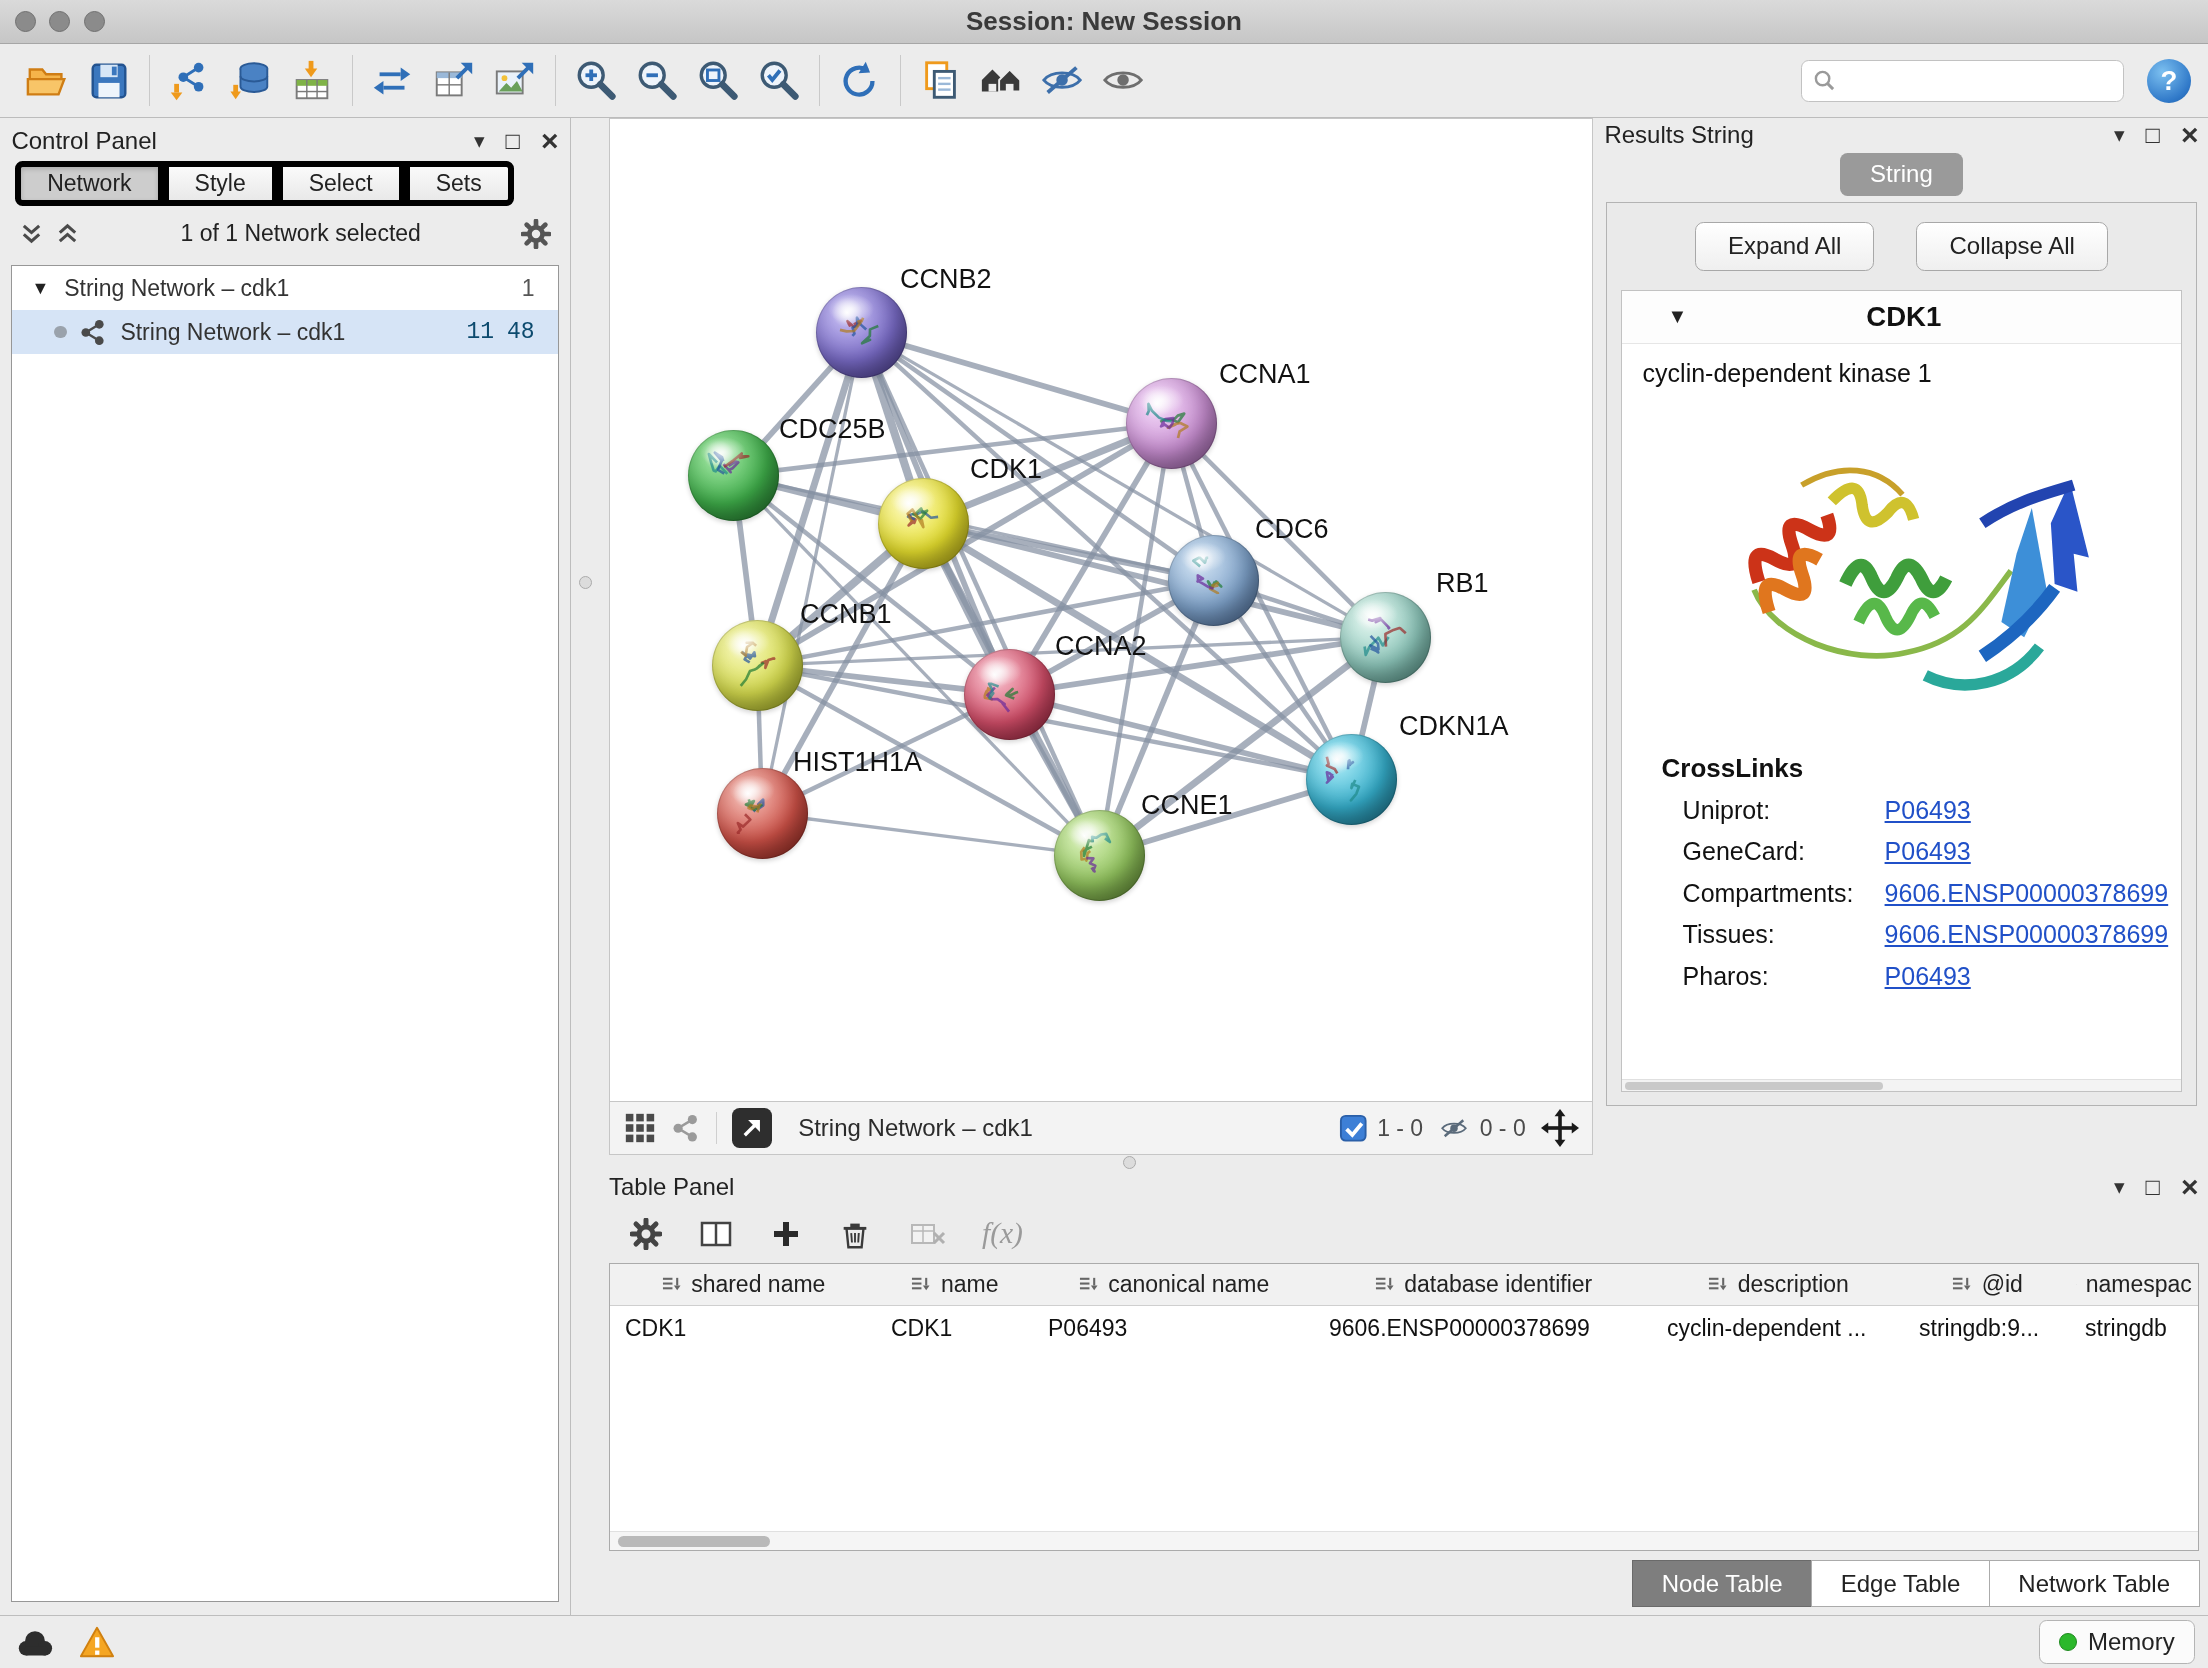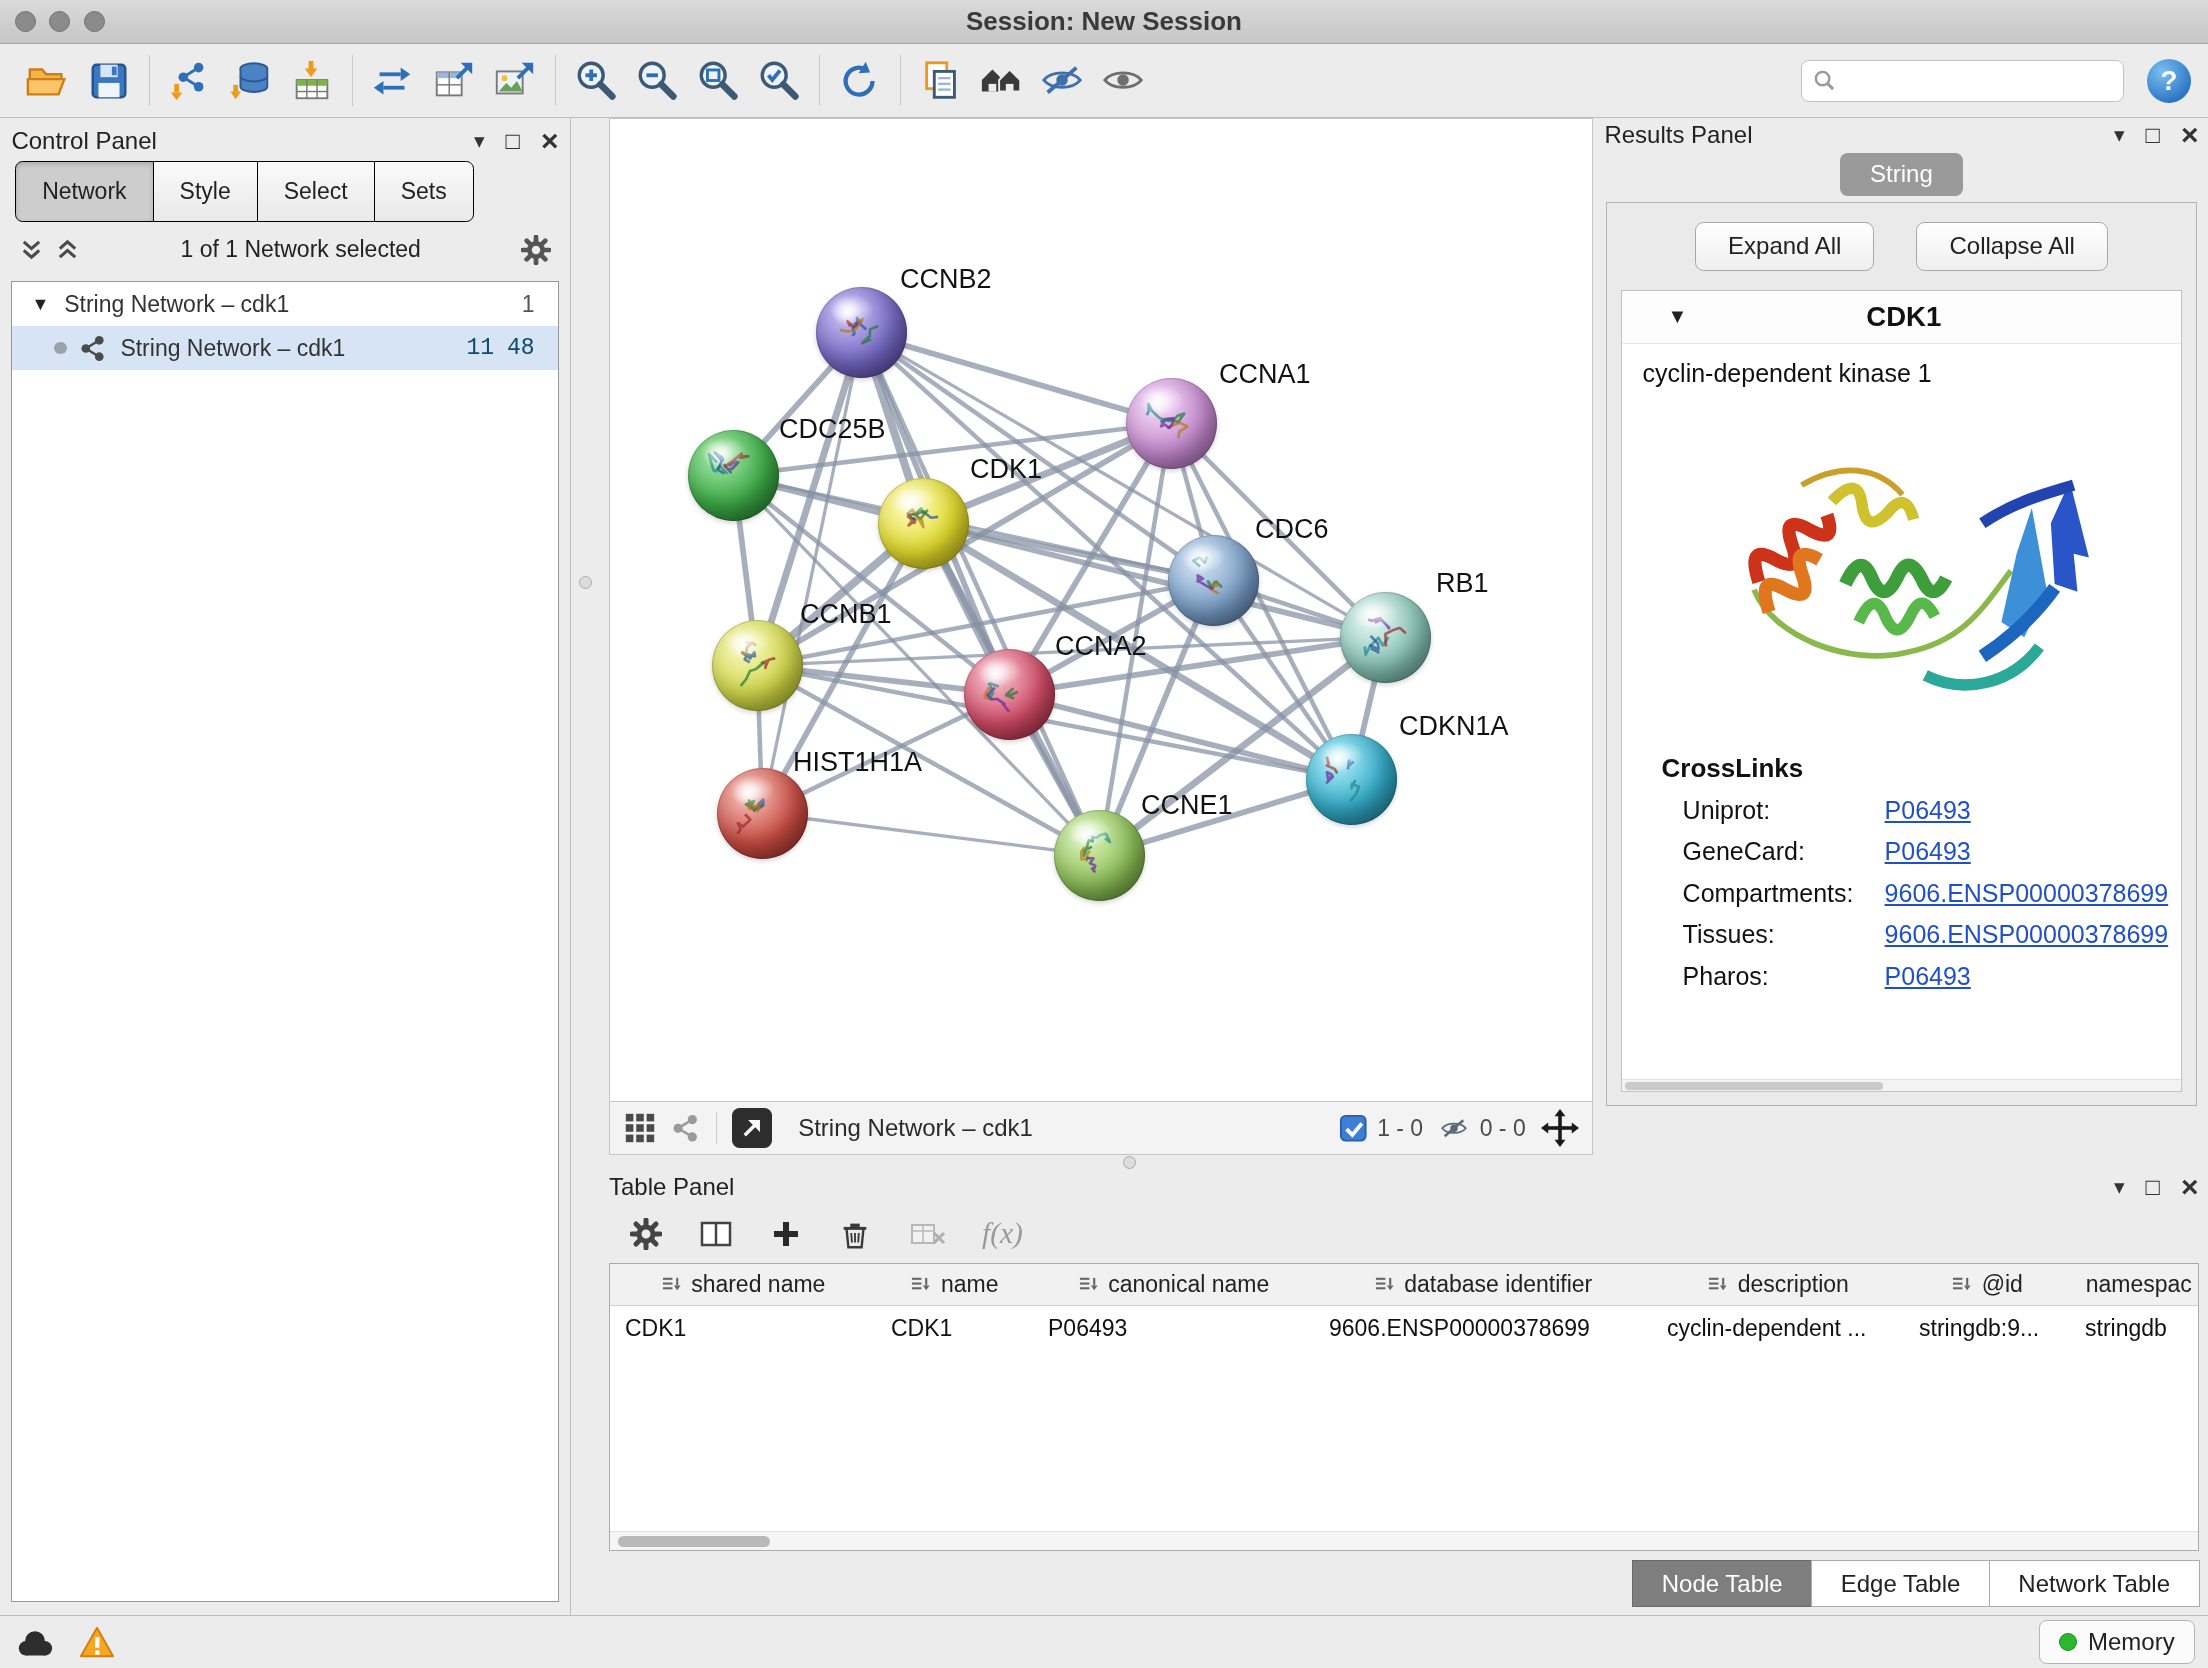--- a/index.html
+++ b/index.html
@@ -30,21 +30,21 @@
   
   .control-panel{flex:0 0 571px;width:571px;border-right:1px solid #bdbdbd;background:#ececec;
     display:flex;flex-direction:column;padding:5.7px 11.4px 13.3px 11.4px;}
   .panel-head{height:34px;flex:0 0 34px;display:flex;align-items:center;}
   .panel-title{font-size:24px;color:#222;}
   .panel-controls{margin-left:auto;display:flex;align-items:center;gap:21px;color:#333;}
   .pc-float{font-size:21px;}
   .pc-box{font-size:24px;}
   .pc-close{font-size:30px;font-weight:bold;line-height:1;}
   .cp-tabs{display:flex;margin:3.8px 0 0 3.8px;}
-  .cp-tab{padding:16px 26px;font-size:23px;background:linear-gradient(#fafafa,#e9e9e9);border:1px solid #000000;margin-right:-1px;color:#222;}
+  .cp-tab{padding:3px 26px;font-size:23px;background:linear-gradient(#fafafa,#e9e9e9);border:6px solid #000000;margin-right:-1px;color:#222;}
   .cp-tab:first-child{border-radius:7.6px 0 0 7.6px;}
   .cp-tab:last-child{border-radius:0 7.6px 7.6px 0;}
   .cp-tab.selected{background:#cdcdcd;box-shadow:inset 0 1.9px 4.8px rgba(0,0,0,.18);}
   .cp-toolrow{height:55px;flex:0 0 55px;display:flex;align-items:center;gap:11.4px;padding:0 7.6px;}
   .cp-status{flex:1;text-align:center;font-size:23px;color:#222;}
   .iconbtn{border:none;background:transparent;padding:0;display:flex;align-items:center;justify-content:center;}
   .tree-box{flex:1;background:#fff;border:1px solid #979797;margin-top:3.8px;overflow:hidden;}
   .tree-row{height:44px;display:flex;align-items:center;font-size:23px;color:#333;padding:0 23px 0 19px;}
   .tree-caret{font-size:18px;color:#222;margin-right:15px;}
   .tree-row .count{margin-left:auto;color:#555;}
@@ -577,21 +577,21 @@
                 <path d="M21 42 l-6 -8 h12 z" fill="#1a1a1a"></path>
                 <path d="M0 21 l8 -6 v12 z" fill="#1a1a1a"></path>
                 <path d="M42 21 l-8 -6 v12 z" fill="#1a1a1a"></path>
               </svg>
             </button>
           </div>
         </div>
 
         <div class="results-panel">
           <div class="panel-head">
-            <span class="panel-title">Results Panel</span>
+            <span class="panel-title">Results String</span>
             <span class="panel-controls">
               <span class="pc-float">▾</span>
               <span class="pc-box">□</span>
               <span class="pc-close">×</span>
             </span>
           </div>
           <div class="rp-tabstrip">
             <button class="rp-tab">String</button>
           </div>
           <div class="results-card">

